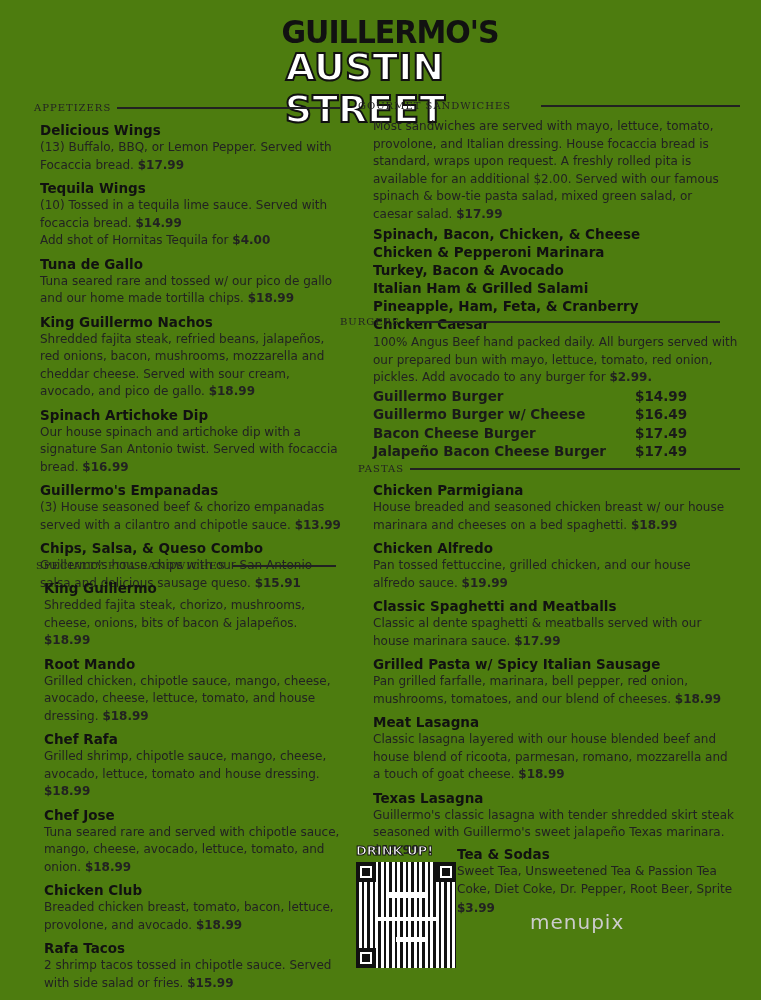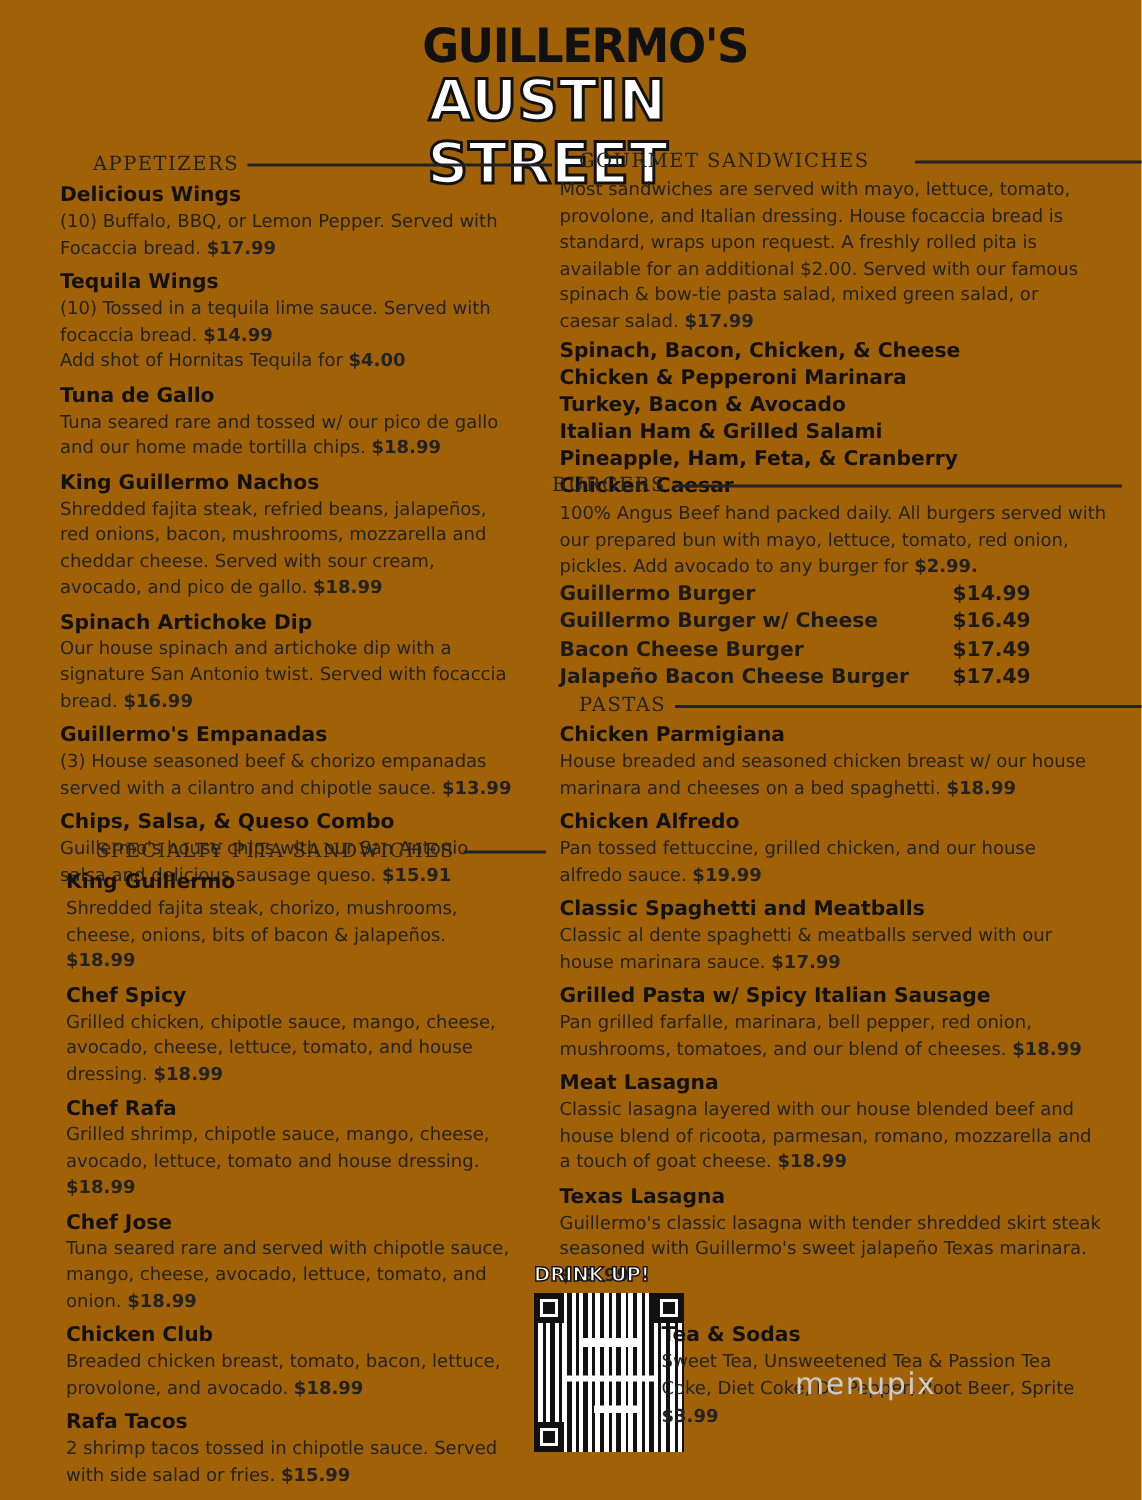--- a/index.html
+++ b/index.html
@@ -1,20 +1,20 @@
 <!DOCTYPE html>
 <html><head>
 <meta charset="utf-8">
 <style>
   html,body{margin:0;padding:0;background:#fff;}
   body{width:761px;height:1000px;position:relative;overflow:hidden;font-family:"DejaVu Sans","Liberation Sans",sans-serif;color:#1a1a1a;}
-  .page{position:absolute;inset:0;background:#a16207;}
+  .page{position:absolute;inset:0;background:#4d7c0f;}
   .title1{position:absolute;left:250px;top:14px;width:280px;text-align:center;font-family:"DejaVu Sans",sans-serif;font-weight:900;font-size:30px;letter-spacing:-1px;color:#111;transform:scaleY(1.05);}
   .title2{position:absolute;left:200px;top:46px;width:330px;text-align:center;font-family:"DejaVu Sans",sans-serif;font-weight:900;font-size:38px;letter-spacing:0px;color:#fff;-webkit-text-stroke:2px #111;line-height:42px;}
-  .sec{position:absolute;font-family:"DejaVu Serif","Liberation Serif",serif;font-size:13px;letter-spacing:1px;color:#222;display:flex;align-items:center;white-space:nowrap;margin-left:28px;}
+  .sec{position:absolute;font-family:"DejaVu Serif","Liberation Serif",serif;font-size:10px;letter-spacing:1px;color:#222;display:flex;align-items:center;white-space:nowrap;}
   .sec .rule{height:2px;background:#222;margin-left:6px;flex:1;}
   .col{position:absolute;}
   .item{margin-bottom:5px;}
   .name{font-weight:bold;font-size:13.5px;line-height:18px;color:#111;}
   .desc{font-size:12px;line-height:17.5px;color:#222;}
   .price{font-weight:bold;}
   .burger-row{display:flex;font-weight:bold;font-size:13.5px;line-height:18.5px;}
   .burger-row .bn{width:262px;}
   .drink-title{position:absolute;left:356px;top:843px;width:100px;font-family:"DejaVu Sans",sans-serif;font-weight:900;font-size:13px;color:#fff;-webkit-text-stroke:1px #111;letter-spacing:0px;}
   .qr{position:absolute;left:356px;top:862px;width:100px;height:106px;background:
@@ -31,21 +31,21 @@
   <div class="title1">GUILLERMO'S</div>
   <div class="title2">AUSTIN STREET</div>
 
   <div class="sec" style="left:34px;top:102px;width:306px;">
     <span>APPETIZERS</span>
       <span class="rule"></span>
   </div>
   <div class="col" style="left:40px;top:121px;width:305px;">
     <div class="item">
       <div class="name">Delicious Wings</div>
-      <div class="desc"><span>(10) Buffalo, BBQ, or Lemon Pepper. Served with Focaccia bread.</span> <span class="price">$17.99</span></div>
+      <div class="desc"><span>(13) Buffalo, BBQ, or Lemon Pepper. Served with Focaccia bread.</span> <span class="price">$17.99</span></div>
     </div>
     <div class="item">
       <div class="name">Tequila Wings</div>
       <div class="desc"><span>(10) Tossed in a tequila lime sauce. Served with focaccia bread.</span> <span class="price">$14.99</span></div>
       <div class="desc"><span>Add shot of Hornitas Tequila for</span> <span class="price">$4.00</span></div>
     </div>
     <div class="item">
       <div class="name">Tuna de Gallo</div>
       <div class="desc"><span>Tuna seared rare and tossed w/ our pico de gallo and our home made tortilla chips.</span> <span class="price">$18.99</span></div>
     </div>
@@ -70,21 +70,21 @@
   <div class="sec" style="left:36px;top:560px;width:300px;">
     <span>SPECIALTY PITA SANDWICHES</span>
       <span class="rule"></span>
   </div>
   <div class="col" style="left:44px;top:579px;width:300px;">
     <div class="item">
       <div class="name">King Guillermo</div>
       <div class="desc"><span>Shredded fajita steak, chorizo, mushrooms, cheese, onions, bits of bacon &amp; jalapeños.</span> <span class="price">$18.99</span></div>
     </div>
     <div class="item">
-      <div class="name">Chef Spicy</div>
+      <div class="name">Root Mando</div>
       <div class="desc"><span>Grilled chicken, chipotle sauce, mango, cheese, avocado, cheese, lettuce, tomato, and house dressing.</span> <span class="price">$18.99</span></div>
     </div>
     <div class="item">
       <div class="name">Chef Rafa</div>
       <div class="desc"><span>Grilled shrimp, chipotle sauce, mango, cheese, avocado, lettuce, tomato and house dressing.</span> <span class="price">$18.99</span></div>
     </div>
     <div class="item">
       <div class="name">Chef Jose</div>
       <div class="desc"><span>Tuna seared rare and served with chipotle sauce, mango, cheese, avocado, lettuce, tomato, and onion.</span> <span class="price">$18.99</span></div>
     </div>
@@ -172,20 +172,20 @@
     <div class="cell" style="left:0;top:0;width:20px;height:20px;border:4px solid #111;background:#fff;box-sizing:border-box;"></div>
     <div class="cell" style="left:6px;top:6px;width:8px;height:8px;"></div>
     <div class="cell" style="right:0;top:0;width:20px;height:20px;border:4px solid #111;background:#fff;box-sizing:border-box;"></div>
     <div class="cell" style="right:6px;top:6px;width:8px;height:8px;"></div>
     <div class="cell" style="left:0;bottom:0;width:20px;height:20px;border:4px solid #111;background:#fff;box-sizing:border-box;"></div>
     <div class="cell" style="left:6px;bottom:6px;width:8px;height:8px;"></div>
     <div class="cell" style="left:30px;top:30px;width:40px;height:6px;background:#fff;"></div>
     <div class="cell" style="left:20px;top:55px;width:60px;height:4px;background:#fff;"></div>
     <div class="cell" style="left:40px;top:75px;width:30px;height:5px;background:#fff;"></div>
   </div>
-  <div class="col" style="left:441px;top:845px;width:290px;margin-top:36px;">
+  <div class="col" style="left:457px;top:845px;width:290px;">
     <div class="name">Tea &amp; Sodas</div>
     <div class="desc">Sweet Tea, Unsweetened Tea &amp;  Passion Tea</div>
     <div class="desc">Coke, Diet Coke, Dr. Pepper, Root Beer, Sprite</div>
     <div class="desc price" style="margin-top:2px;">$3.99</div>
   </div>
   <div class="watermark">menupix</div>
 </div>
 
 </body></html>

